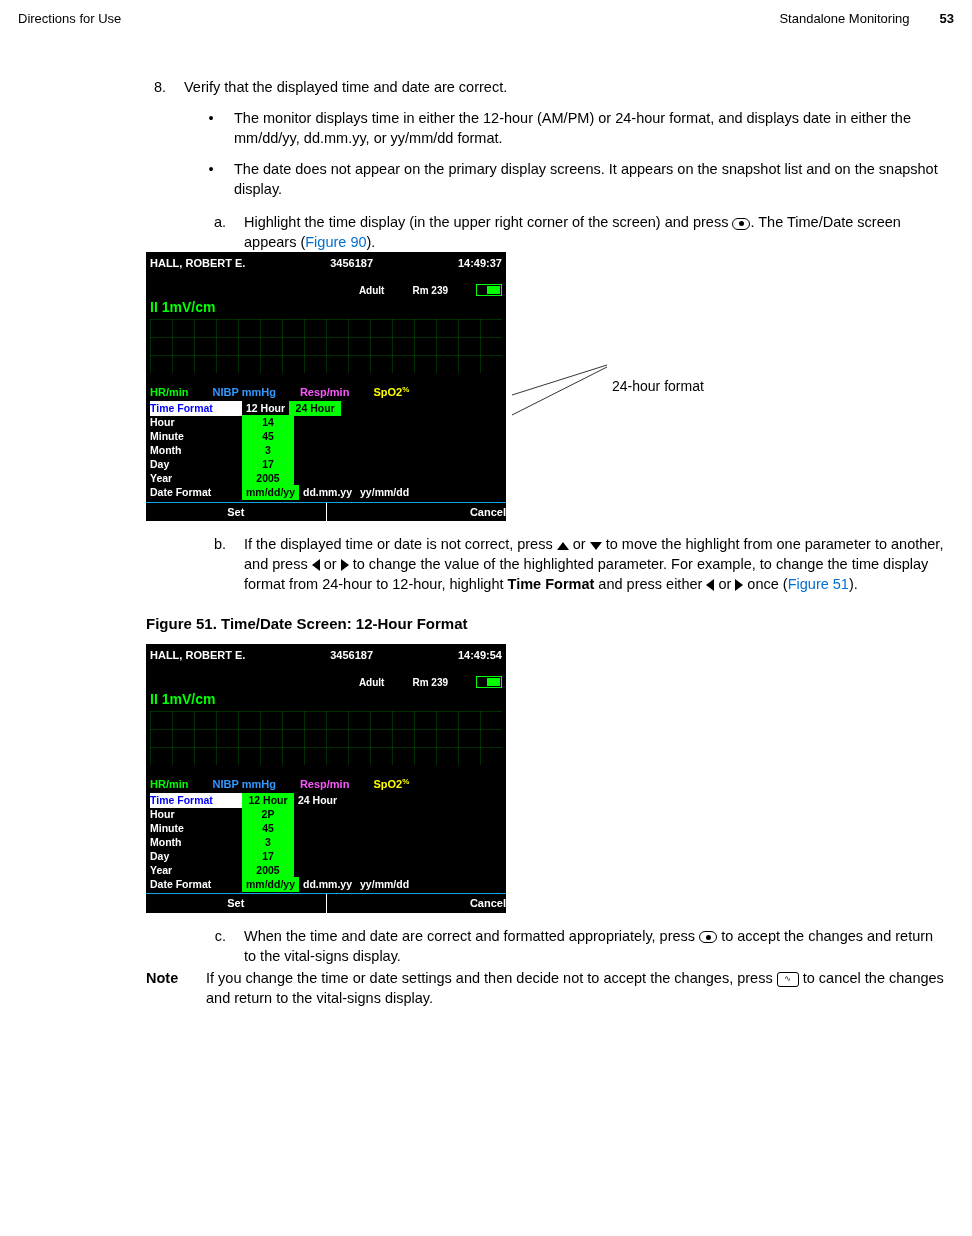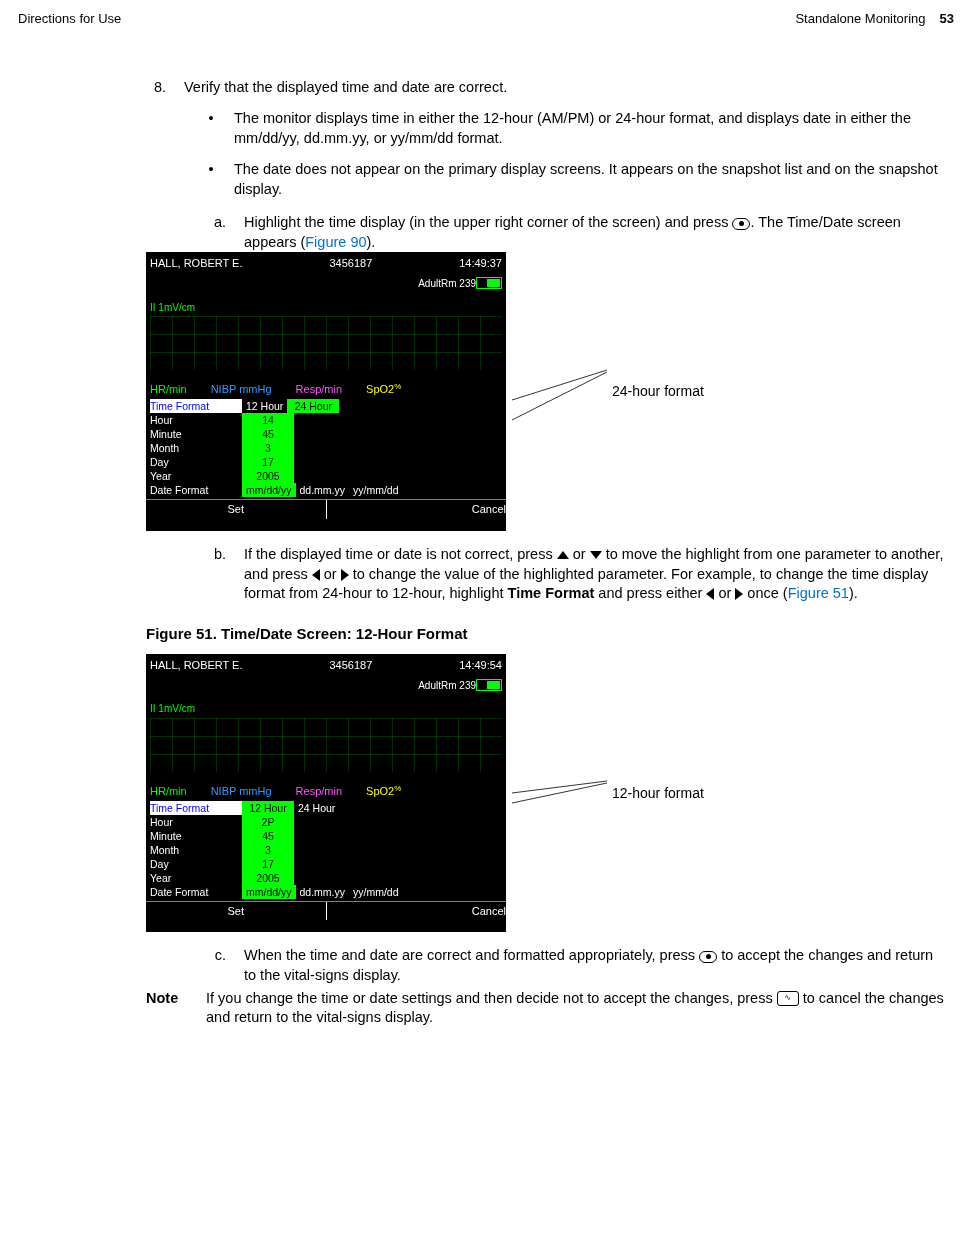--- a/index.html
+++ b/index.html
@@ -16,51 +16,51 @@
     padding: 10px 18px 20px 18px;
   }
   .hdr {
     display: flex;
     justify-content: space-between;
     font-size: 13px;
     margin-bottom: 50px;
   }
   .hdr .right {
     display: flex;
-    gap: 14px;
+    gap: 30px;
   }
   .hdr .pg { font-weight: bold; }
   .content { padding-left: 128px; padding-right: 10px; }
   .step { display: flex; gap: 18px; margin-bottom: 12px; }
   .step .num { width: 20px; text-align: right; flex-shrink:0;}
   .bullets { padding-left: 60px; }
   .bullets .b { display:flex; gap:18px; margin-bottom:12px;}
   .bullets .dot {width:10px;text-align:center;flex-shrink:0;}
   .sub { display:flex; gap:18px; margin-top:14px;}
   .sub .lbl {width:20px;text-align:right;flex-shrink:0;}
   .figcap { font-weight:bold; margin:20px 0 10px 0; font-size:15px;}
   .figwrap { display:flex; align-items:center; gap:6px;}
   .monitor {
     width: 352px;
     background:#000;
     color:#fff;
     font-family: Arial, sans-serif;
     font-size:11px;
-    font-weight:normal;
+    font-weight:bold;
     position:relative;
-    padding:4px 4px 12px 4px;
+    padding:4px 4px 0 4px;
   }
   .mtop {display:flex;justify-content:space-between;}
   .mtop span{ text-shadow:1px 1px 0 #000, -1px -1px 0 #000;}
-  .msub {display:flex;justify-content:flex-end;font-size:10px;margin-top:6px;}
+  .msub {display:flex;justify-content:flex-end;gap:28px;font-size:10px;margin-top:13px;}
   .msub .batt {
     display:inline-block;width:24px;height:10px;border:1px solid #0f0;position:relative;background:#000;
   }
   .msub .batt::after{content:"";position:absolute;right:1px;top:1px;bottom:1px;width:55%;background:#0f0;}
-  .lead {color:#0f0;font-size:10px;margin-top:10px;}
+  .lead {color:#0f0;font-size:14px;margin-top:0;}
   .wave {
     height:54px;
     background-image:
       repeating-linear-gradient(to right, rgba(0,255,0,0.18) 0 1px, transparent 1px 22px),
       repeating-linear-gradient(to bottom, rgba(0,255,0,0.18) 0 1px, transparent 1px 18px);
     margin-top:2px;
   }
   .vitals {display:flex;gap:24px;font-size:11px;margin-top:12px;}
   .vitals .hr{color:#0f0;} .vitals .nibp{color:#39f;} .vitals .resp{color:#f5f;} .vitals .spo2{color:#ff0;position:relative;}
   .vitals .spo2 sup{font-size:8px;vertical-align:top;}
@@ -259,27 +259,20 @@
               <span class="sel">mm/dd/yy</span>
               <span class="opt">dd.mm.yy</span>
               <span class="opt">yy/mm/dd</span>
             </div>
           </div>
     <div class="bbar">
             <div>Set</div>
             <div>Cancel</div>
           </div>
   </div>
-      <div class="callout">
-        <svg width="100" height="80">
-            <line x1="0" y1="40" x2="95" y2="28" stroke="#000" stroke-width="0.8"></line>
-            <line x1="0" y1="50" x2="95" y2="30" stroke="#000" stroke-width="0.8"></line>
-          </svg>
-        <span>12-hour format</span>
-      </div>
     </div>
 
     <div class="bullets">
       <div class="sub">
         <div class="lbl">c.</div>
         <div>
           <span>When the time and date are correct and formatted appropriately, press </span><span class="btn-sel"></span><span> to accept the changes and return to the vital-signs display.</span>
         </div>
       </div>
     </div>

